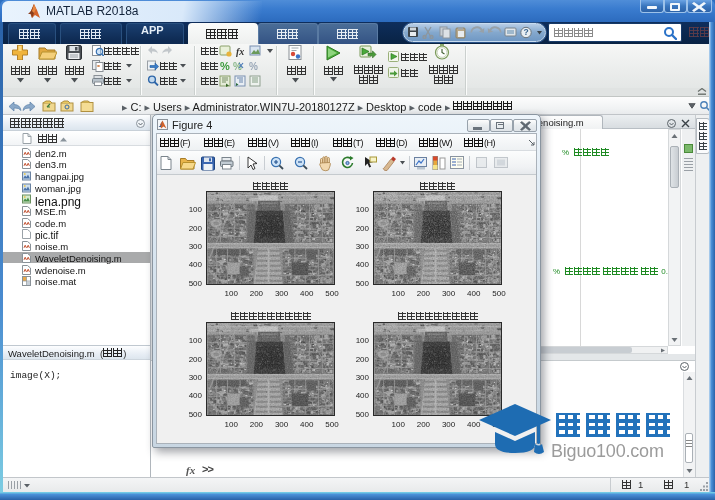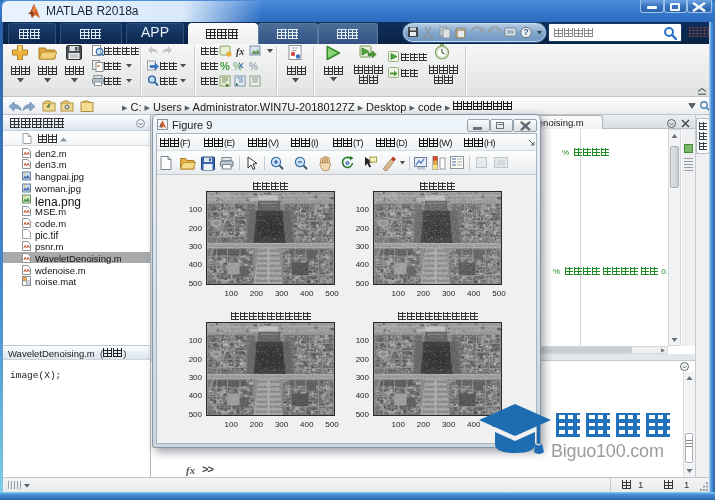--- a/index.html
+++ b/index.html
@@ -28,21 +28,21 @@
 <div class="ab" style="left:670px;top:3px;width:10px;height:8px;border:2px solid #f0f6fb;border-radius:1px"></div>
 <svg class="ab" style="left:692px;top:2px" width="14" height="10" viewBox="0 0 14 10">
     <path d="M2 0 L7 3.4 L12 0 L14 1.6 L9.4 5 L14 8.4 L12 10 L7 6.6 L2 10 L0 8.4 L4.6 5 L0 1.6 Z" fill="#f2f7fc"></path>
   </svg>
 <div class="ab" style="left:0;top:22px;width:715px;height:22px;background:linear-gradient(180deg,#0e2e5c 0,#092344 100%)"></div>
 <div class="ab" style="left:8px;top:23px;width:48px;height:21px;background:linear-gradient(180deg,#1a3f70 0,#0e2a52 85%);border:1px solid #29507f;border-bottom:none;border-radius:3px 3px 0 0"></div>
 <div class="ab" style="left:60px;top:23px;width:62px;height:21px;background:linear-gradient(180deg,#1a3f70 0,#0e2a52 85%);border:1px solid #29507f;border-bottom:none;border-radius:3px 3px 0 0"></div>
 <div class="ab" style="left:126px;top:23px;width:58px;height:21px;background:linear-gradient(180deg,#1a3f70 0,#0e2a52 85%);border:1px solid #29507f;border-bottom:none;border-radius:3px 3px 0 0"></div>
 <div class="ab row" style="left:19px;top:29px;color:#dfe9f4"><i class="z z10"></i><i class="z z10"></i></div>
 <div class="ab row" style="left:80px;top:29px;color:#dfe9f4"><i class="z z10"></i><i class="z z10"></i></div>
-<div class="ab" style="left:141px;top:24px;color:#e4edf6;font-size:14px;font-weight:normal">APP</div>
+<div class="ab" style="left:141px;top:24px;color:#e4edf6;font-size:11px;font-weight:bold">APP</div>
 <div class="ab" style="left:188px;top:23px;width:70px;height:21px;background:linear-gradient(180deg,#fafbfa 0,#eef0ef 100%);border-radius:4px 4px 0 0"></div>
 <div class="ab row" style="left:206px;top:29px;color:#252525"><i class="z z10"></i><i class="z z10"></i><i class="z z10"></i></div>
 <div class="ab" style="left:258px;top:23px;width:60px;height:21px;background:linear-gradient(180deg,#4a6d97 0,#345384 100%);border:1px solid #5a7ba3;border-bottom:none;border-radius:3px 3px 0 0"></div>
 <div class="ab" style="left:318px;top:23px;width:60px;height:21px;background:linear-gradient(180deg,#4a6d97 0,#345384 100%);border:1px solid #5a7ba3;border-bottom:none;border-radius:3px 3px 0 0"></div>
 <div class="ab row" style="left:277px;top:29px;color:#e6edf4"><i class="z z10"></i><i class="z z10"></i></div>
 <div class="ab row" style="left:337px;top:29px;color:#e6edf4"><i class="z z10"></i><i class="z z10"></i></div>
 <div class="ab" style="left:403px;top:23px;width:143px;height:19px;background:linear-gradient(180deg,#b7cde6 0,#84a8cd 50%,#7098c4 100%);border:1px solid #c8dcf0;border-radius:10px;box-shadow:0 0 0 1px #2a5288"></div>
 <svg class="ab" style="left:407px;top:26px" width="136" height="13" viewBox="0 0 136 13">
     <g fill="#4a5258" stroke="none">
       <rect x="1" y="1" width="10" height="10" rx="1" fill="#3e454b"></rect>
@@ -318,21 +318,21 @@
   </svg>
 <div class="ab row" style="left:35px;top:217.9px;font-size:9.5px;color:#111">code.m</div>
 <svg class="ab" style="left:22px;top:229.4px" width="9" height="10" viewBox="0 0 9 10">
     <path d="M0.5 0.5 h5 l3 2.5 v6.5 h-8 z" fill="#fff" stroke="#9aa2a8"></path>
   </svg>
 <div class="ab row" style="left:35px;top:229.6px;font-size:10px;color:#111">pic.tif</div>
 <svg class="ab" style="left:22px;top:241.1px" width="9" height="10" viewBox="0 0 9 10">
     <path d="M0.5 0.5 h5 l3 2.5 v6.5 h-8 z" fill="#fff" stroke="#8a9298"></path>
     <path d="M2 6.8 l1.2 -2.5 1.2 2.5 M5 6.8 l1.2 -2.5 1.2 2.5" stroke="#c04a28" stroke-width="1" fill="none"></path>
   </svg>
-<div class="ab row" style="left:35px;top:241.3px;font-size:9.5px;color:#111">psnr.m</div>
+<div class="ab row" style="left:35px;top:241.3px;font-size:9.5px;color:#111">noise.m</div>
 <div class="ab" style="left:3px;top:251.8px;width:147px;height:11.7px;background:#a9aaab"></div>
 <svg class="ab" style="left:22px;top:252.8px" width="9" height="10" viewBox="0 0 9 10">
     <path d="M0.5 0.5 h5 l3 2.5 v6.5 h-8 z" fill="#fff" stroke="#8a9298"></path>
     <path d="M2 6.8 l1.2 -2.5 1.2 2.5 M5 6.8 l1.2 -2.5 1.2 2.5" stroke="#c04a28" stroke-width="1" fill="none"></path>
   </svg>
 <div class="ab row" style="left:35px;top:253.0px;font-size:9.5px;color:#111">WaveletDenoising.m</div>
 <svg class="ab" style="left:22px;top:264.5px" width="9" height="10" viewBox="0 0 9 10">
     <path d="M0.5 0.5 h5 l3 2.5 v6.5 h-8 z" fill="#fff" stroke="#8a9298"></path>
     <path d="M2 6.8 l1.2 -2.5 1.2 2.5 M5 6.8 l1.2 -2.5 1.2 2.5" stroke="#c04a28" stroke-width="1" fill="none"></path>
   </svg>
@@ -1778,21 +1778,21 @@
         <rect width="129" height="94" filter="url(#nz2)" opacity="0.34" style="mix-blend-mode:screen"></rect>
       </g>
     </defs>
   </svg>
 <div class="ab" style="left:152px;top:114px;width:389px;height:334px;background:linear-gradient(180deg,#eef5fb 0,#d8e5f0 40%,#c8d6e2 100%);border:1px solid #8a95a0;border-radius:5px 5px 2px 2px;box-shadow:3px 4px 10px rgba(40,45,55,.45)"></div>
 <svg class="ab" style="left:157px;top:119px" width="11" height="11" viewBox="0 0 11 11">
     <rect x="0.5" y="0.5" width="10" height="10" fill="#f4f6f8" stroke="#8a929a"></rect>
     <polygon points="5.5,1.5 7.5,5.5 9.5,9.5 6.5,7.5 4,9.5 3,5.5" fill="#d2622a"></polygon>
     <polygon points="5.5,1.5 4,6 1.5,8 4,8" fill="#3a5a8c"></polygon>
   </svg>
-<div class="ab row" style="left:172px;top:119px;font-size:11px;color:#222">Figure 9</div>
+<div class="ab row" style="left:172px;top:119px;font-size:11px;color:#222">Figure 4</div>
 <div class="ab" style="left:467px;top:119px;width:23px;height:13px;background:linear-gradient(180deg,#fdfdfd 0,#e8ecef 50%,#dfe4e8 100%);border:1px solid #98a2ac;border-radius:2px"></div>
 <div class="ab" style="left:490px;top:119px;width:23px;height:13px;background:linear-gradient(180deg,#fdfdfd 0,#e8ecef 50%,#dfe4e8 100%);border:1px solid #98a2ac;border-radius:2px"></div>
 <div class="ab" style="left:513px;top:119px;width:24px;height:13px;background:linear-gradient(180deg,#fdfdfd 0,#e8ecef 50%,#dfe4e8 100%);border:1px solid #98a2ac;border-radius:2px"></div>
 <div class="ab" style="left:473px;top:127px;width:9px;height:2.5px;background:#6a737c"></div>
 <div class="ab" style="left:496px;top:122px;width:8px;height:7px;border:1.5px solid #6a737c"></div>
 <div class="ab" style="left:497.5px;top:123.5px;width:5px;height:1.5px;background:#6a737c"></div>
 <svg class="ab" style="left:520px;top:121px" width="11" height="10" viewBox="0 0 11 10">
     <path d="M1.8 0.5 L5.5 3.4 L9.2 0.5 L10.6 1.6 L6.9 5 L10.6 8.4 L9.2 9.5 L5.5 6.6 L1.8 9.5 L0.4 8.4 L4.1 5 L0.4 1.6 Z" fill="#5f6871" stroke="#5f6871" stroke-width="0.6"></path>
   </svg>
 <div class="ab" style="left:156px;top:133px;width:381px;height:311px;background:#f0f0f0;border:1px solid #aab2ba"></div>

